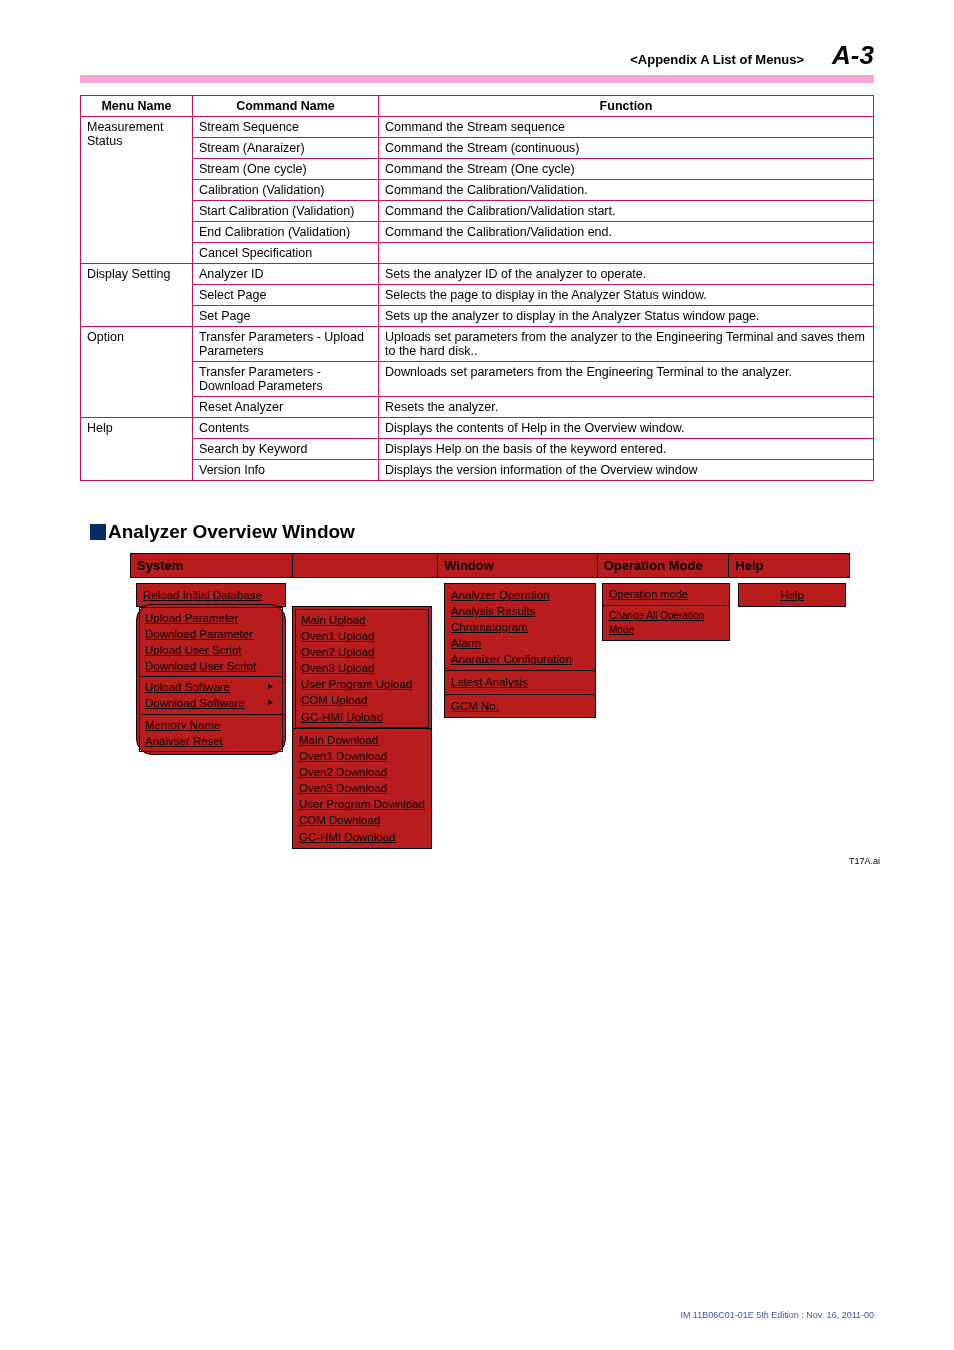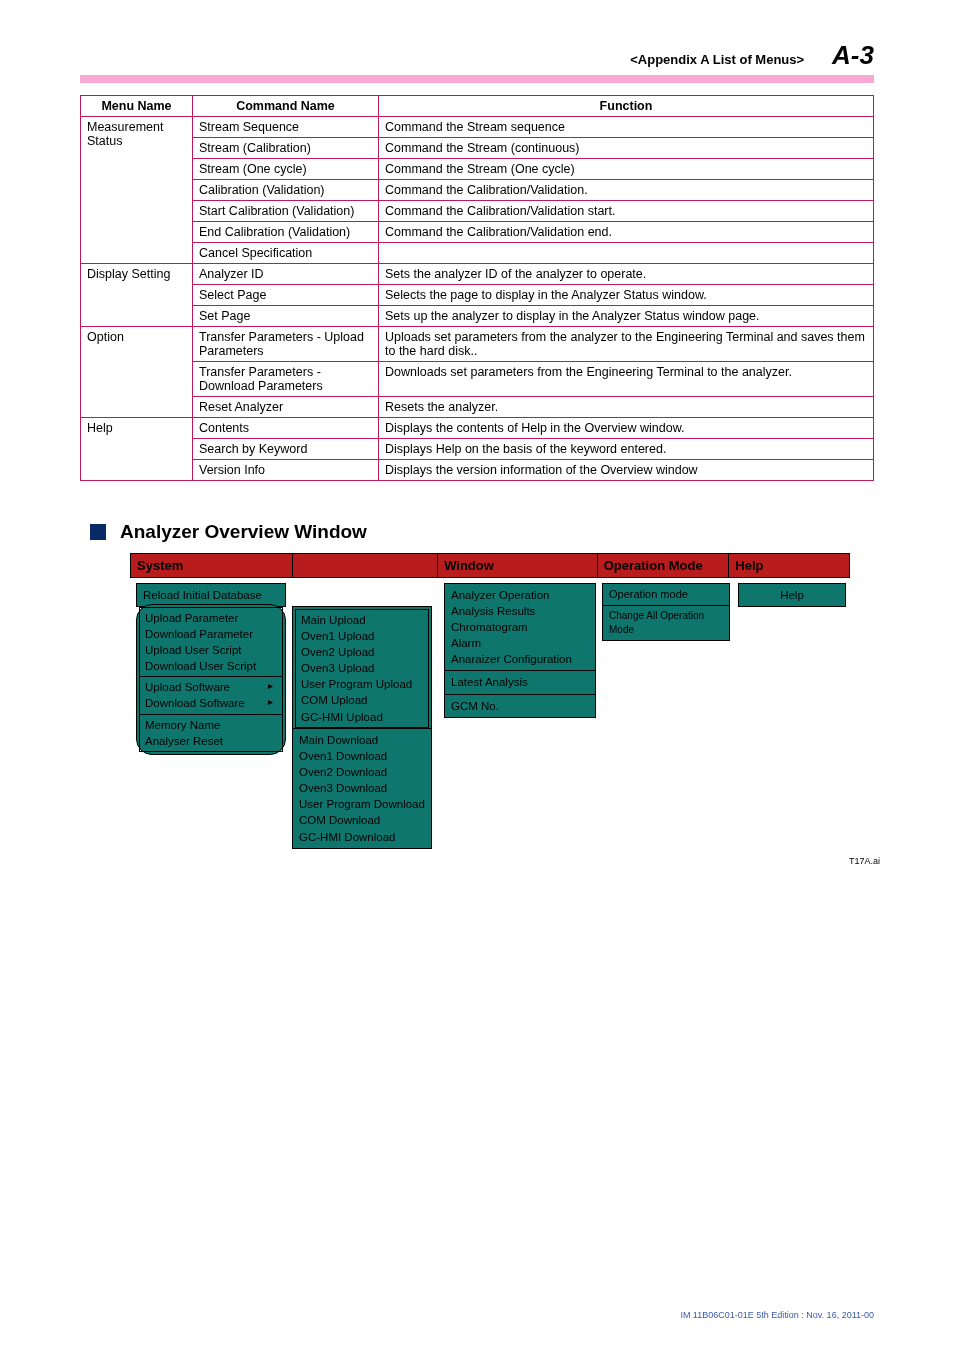--- a/index.html
+++ b/index.html
@@ -48,21 +48,21 @@
   table.menu-table th {
     text-align: center;
     font-weight: bold;
   }
   table.menu-table td.menu-name { width: 112px; }
   table.menu-table td.command-name { width: 186px; }
 
   .section-head {
     display: flex;
     align-items: center;
-    gap: 14px;
+    gap: 2px;
     margin-bottom: 10px;
     margin-left: 10px;
   }
   .section-head .sq {
     width: 16px;
     height: 16px;
     background: #0a2a66;
   }
   .section-head .title {
     font-size: 19px;
@@ -86,24 +86,25 @@
   }
   .col-system { width: 162px; border-right: 1px solid #000; }
   .col-spacer { width: 146px; border-right: 1px solid #000; }
   .col-window { width: 160px; border-right: 1px solid #000; }
   .col-opmode { width: 132px; border-right: 1px solid #000; }
   .col-help { width: 120px; }
 
   .menu-box {
     position: absolute;
     border: 1px solid #000;
-    background: #0f766e;
+    background: #b91c1c;
     padding: 3px 6px;
     font-size: 11.5px;
     line-height: 1.4;
+    text-decoration: underline;
   }
   .menu-box .sep {
     border-top: 1px solid #000;
     margin: 2px -6px;
   }
   .menu-box.double::before {
     content: "";
     position: absolute;
     inset: 2px;
     border: 1px solid #000;
@@ -143,21 +144,21 @@
         <th>Function</th>
       </tr>
     </thead>
     <tbody id="menu-tbody">
         <tr>
           <td class="menu-name" rowspan="7">Measurement Status</td>
           <td class="command-name">Stream Sequence</td>
           <td>Command the Stream sequence</td>
         </tr>
         <tr>
-          <td class="command-name">Stream (Calibration)</td>
+          <td class="command-name">Stream (Anaraizer)</td>
           <td>Command the Stream (continuous)</td>
         </tr>
         <tr>
           <td class="command-name">Stream (One cycle)</td>
           <td>Command the Stream (One cycle)</td>
         </tr>
         <tr>
           <td class="command-name">Calibration (Validation)</td>
           <td>Command the Calibration/Validation.</td>
         </tr>

